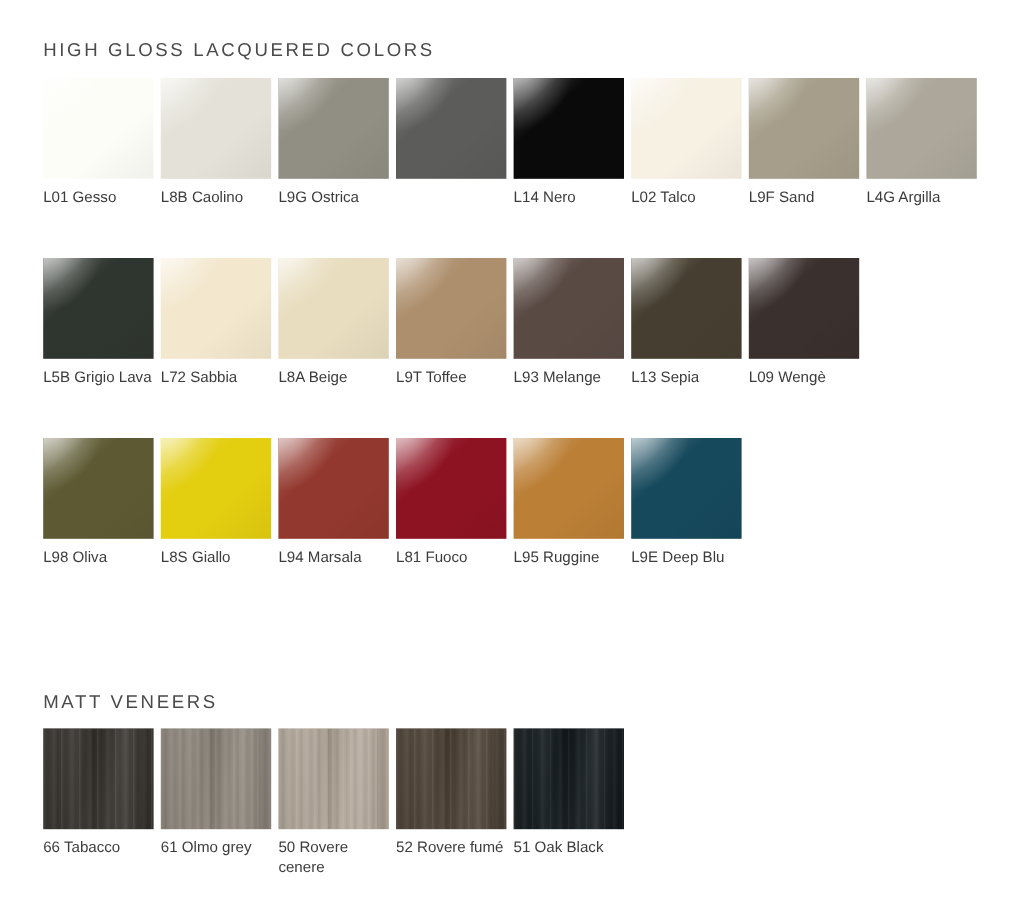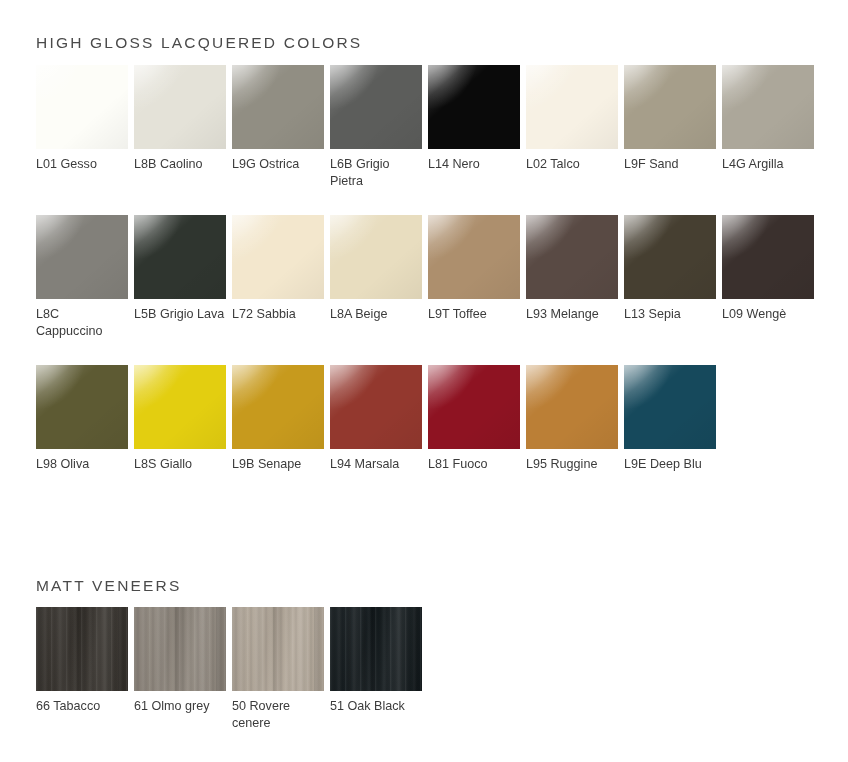--- a/index.html
+++ b/index.html
@@ -161,21 +161,20 @@
           <span class="sheen"></span>
           <span class="sheen2"></span>
         </div>
         <div class="swatch-label">L9G Ostrica</div>
       </div>
       <div class="swatch-cell">
         <div class="swatch-chip gloss" style="background-color: rgb(92, 93, 91);">
           <span class="sheen"></span>
           <span class="sheen2"></span>
         </div>
-        <div class="swatch-label">L6B Grigio Pietra</div>
       </div>
       <div class="swatch-cell">
         <div class="swatch-chip gloss" style="background-color: rgb(10, 10, 10);">
           <span class="sheen"></span>
           <span class="sheen2"></span>
         </div>
         <div class="swatch-label">L14 Nero</div>
       </div>
       <div class="swatch-cell">
         <div class="swatch-chip gloss" style="background-color: rgb(247, 241, 228);">
@@ -194,27 +193,20 @@
       <div class="swatch-cell">
         <div class="swatch-chip gloss" style="background-color: rgb(172, 167, 154);">
           <span class="sheen"></span>
           <span class="sheen2"></span>
         </div>
         <div class="swatch-label">L4G Argilla</div>
       </div>
     </div>
   <div class="grid grid-row-2" id="gloss-row-2">
       <div class="swatch-cell">
-        <div class="swatch-chip gloss" style="background-color: rgb(130, 128, 122);">
-          <span class="sheen"></span>
-          <span class="sheen2"></span>
-        </div>
-        <div class="swatch-label">L8C Cappuccino</div>
-      </div>
-      <div class="swatch-cell">
         <div class="swatch-chip gloss" style="background-color: rgb(47, 53, 47);">
           <span class="sheen"></span>
           <span class="sheen2"></span>
         </div>
         <div class="swatch-label">L5B Grigio Lava</div>
       </div>
       <div class="swatch-cell">
         <div class="swatch-chip gloss" style="background-color: rgb(243, 231, 205);">
           <span class="sheen"></span>
           <span class="sheen2"></span>
@@ -266,27 +258,20 @@
         <div class="swatch-label">L98 Oliva</div>
       </div>
       <div class="swatch-cell">
         <div class="swatch-chip gloss" style="background-color: rgb(227, 206, 16);">
           <span class="sheen"></span>
           <span class="sheen2"></span>
         </div>
         <div class="swatch-label">L8S Giallo</div>
       </div>
       <div class="swatch-cell">
-        <div class="swatch-chip gloss" style="background-color: rgb(199, 154, 29);">
-          <span class="sheen"></span>
-          <span class="sheen2"></span>
-        </div>
-        <div class="swatch-label">L9B Senape</div>
-      </div>
-      <div class="swatch-cell">
         <div class="swatch-chip gloss" style="background-color: rgb(147, 56, 46);">
           <span class="sheen"></span>
           <span class="sheen2"></span>
         </div>
         <div class="swatch-label">L94 Marsala</div>
       </div>
       <div class="swatch-cell">
         <div class="swatch-chip gloss" style="background-color: rgb(142, 19, 34);">
           <span class="sheen"></span>
           <span class="sheen2"></span>
@@ -327,20 +312,27 @@
         <div class="swatch-label">61 Olmo grey</div>
       </div>
       <div class="swatch-cell">
         <div class="swatch-chip veneer" style="background-color: rgb(179, 168, 154);">
           <span class="grain"></span>
           <span class="grain2"></span>
         </div>
         <div class="swatch-label">50 Rovere cenere</div>
       </div>
       <div class="swatch-cell">
+        <div class="swatch-chip veneer" style="background-color: rgb(75, 64, 52);">
+          <span class="grain"></span>
+          <span class="grain2"></span>
+        </div>
+        <div class="swatch-label">52 Rovere fumé</div>
+      </div>
+      <div class="swatch-cell">
         <div class="swatch-chip veneer" style="background-color: rgb(17, 24, 27);">
           <span class="grain"></span>
           <span class="grain2"></span>
         </div>
         <div class="swatch-label">51 Oak Black</div>
       </div>
     </div>
 
 </div>
 

